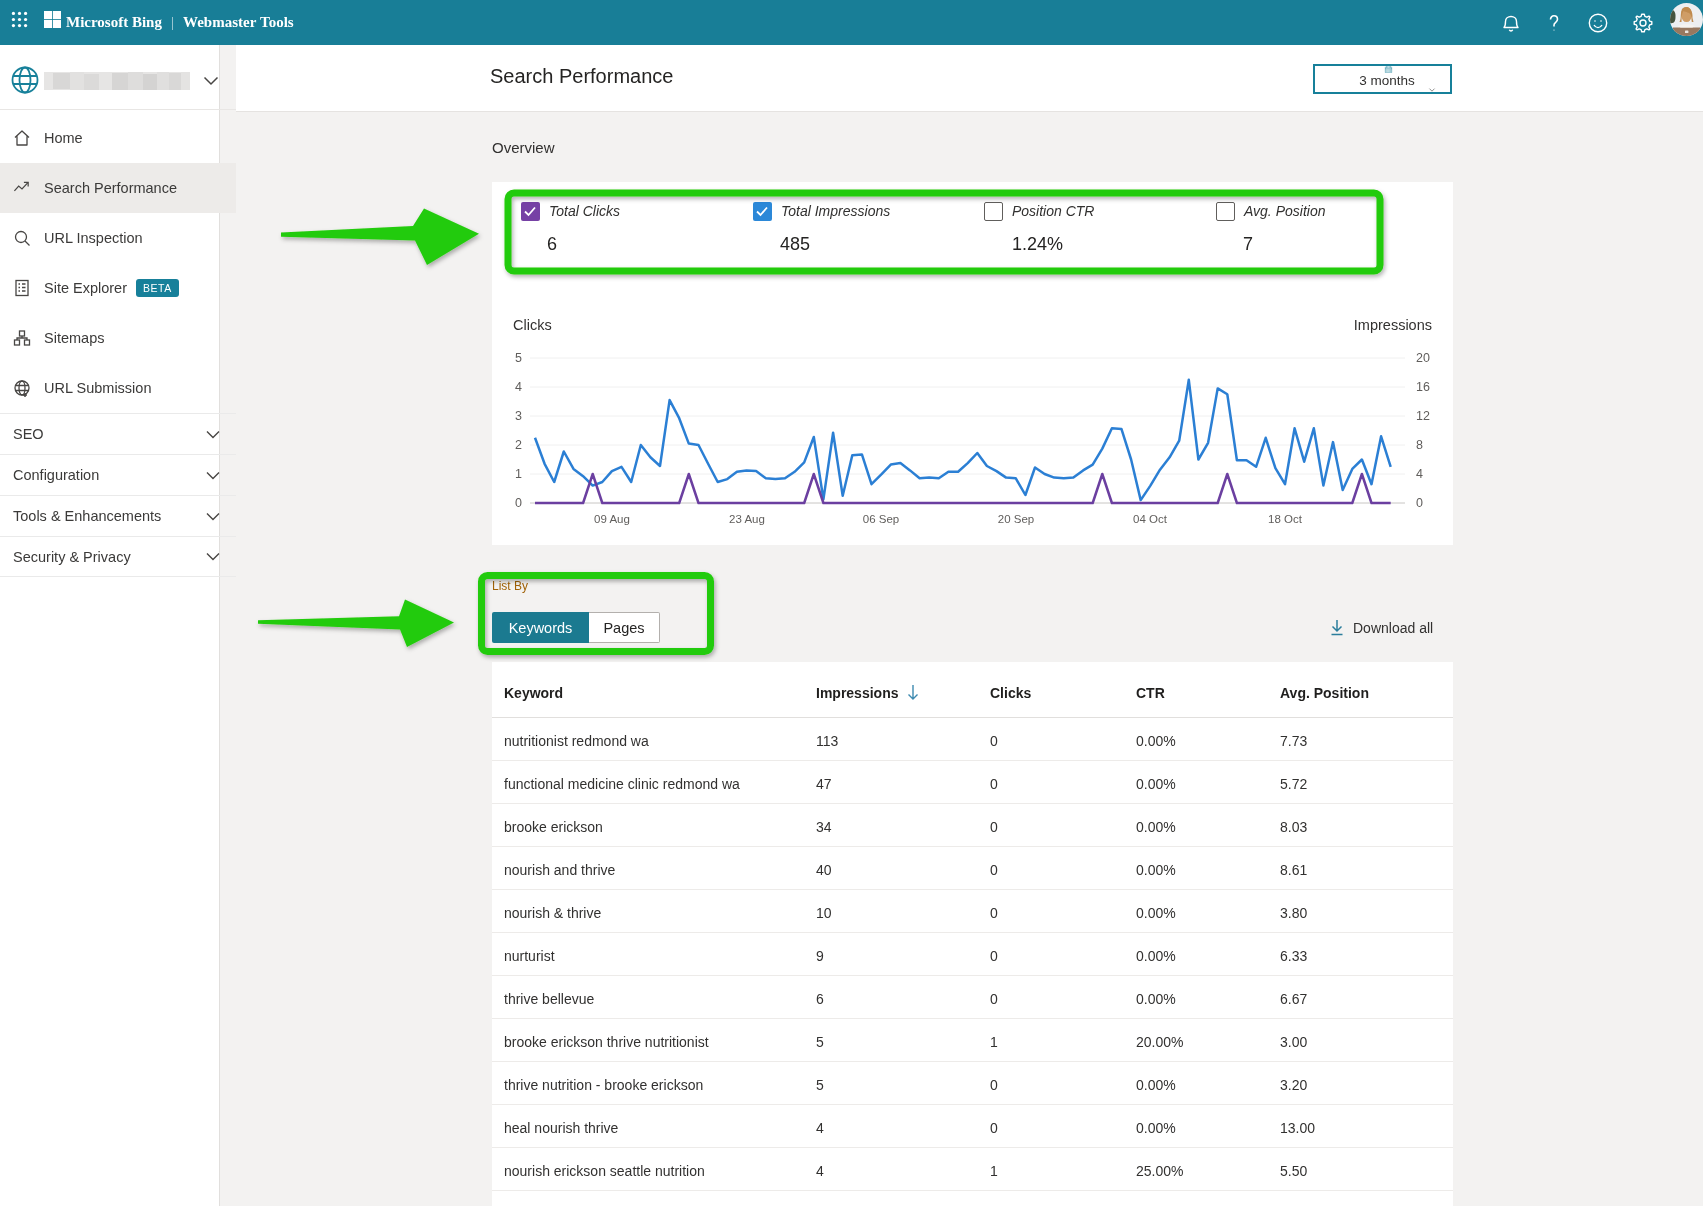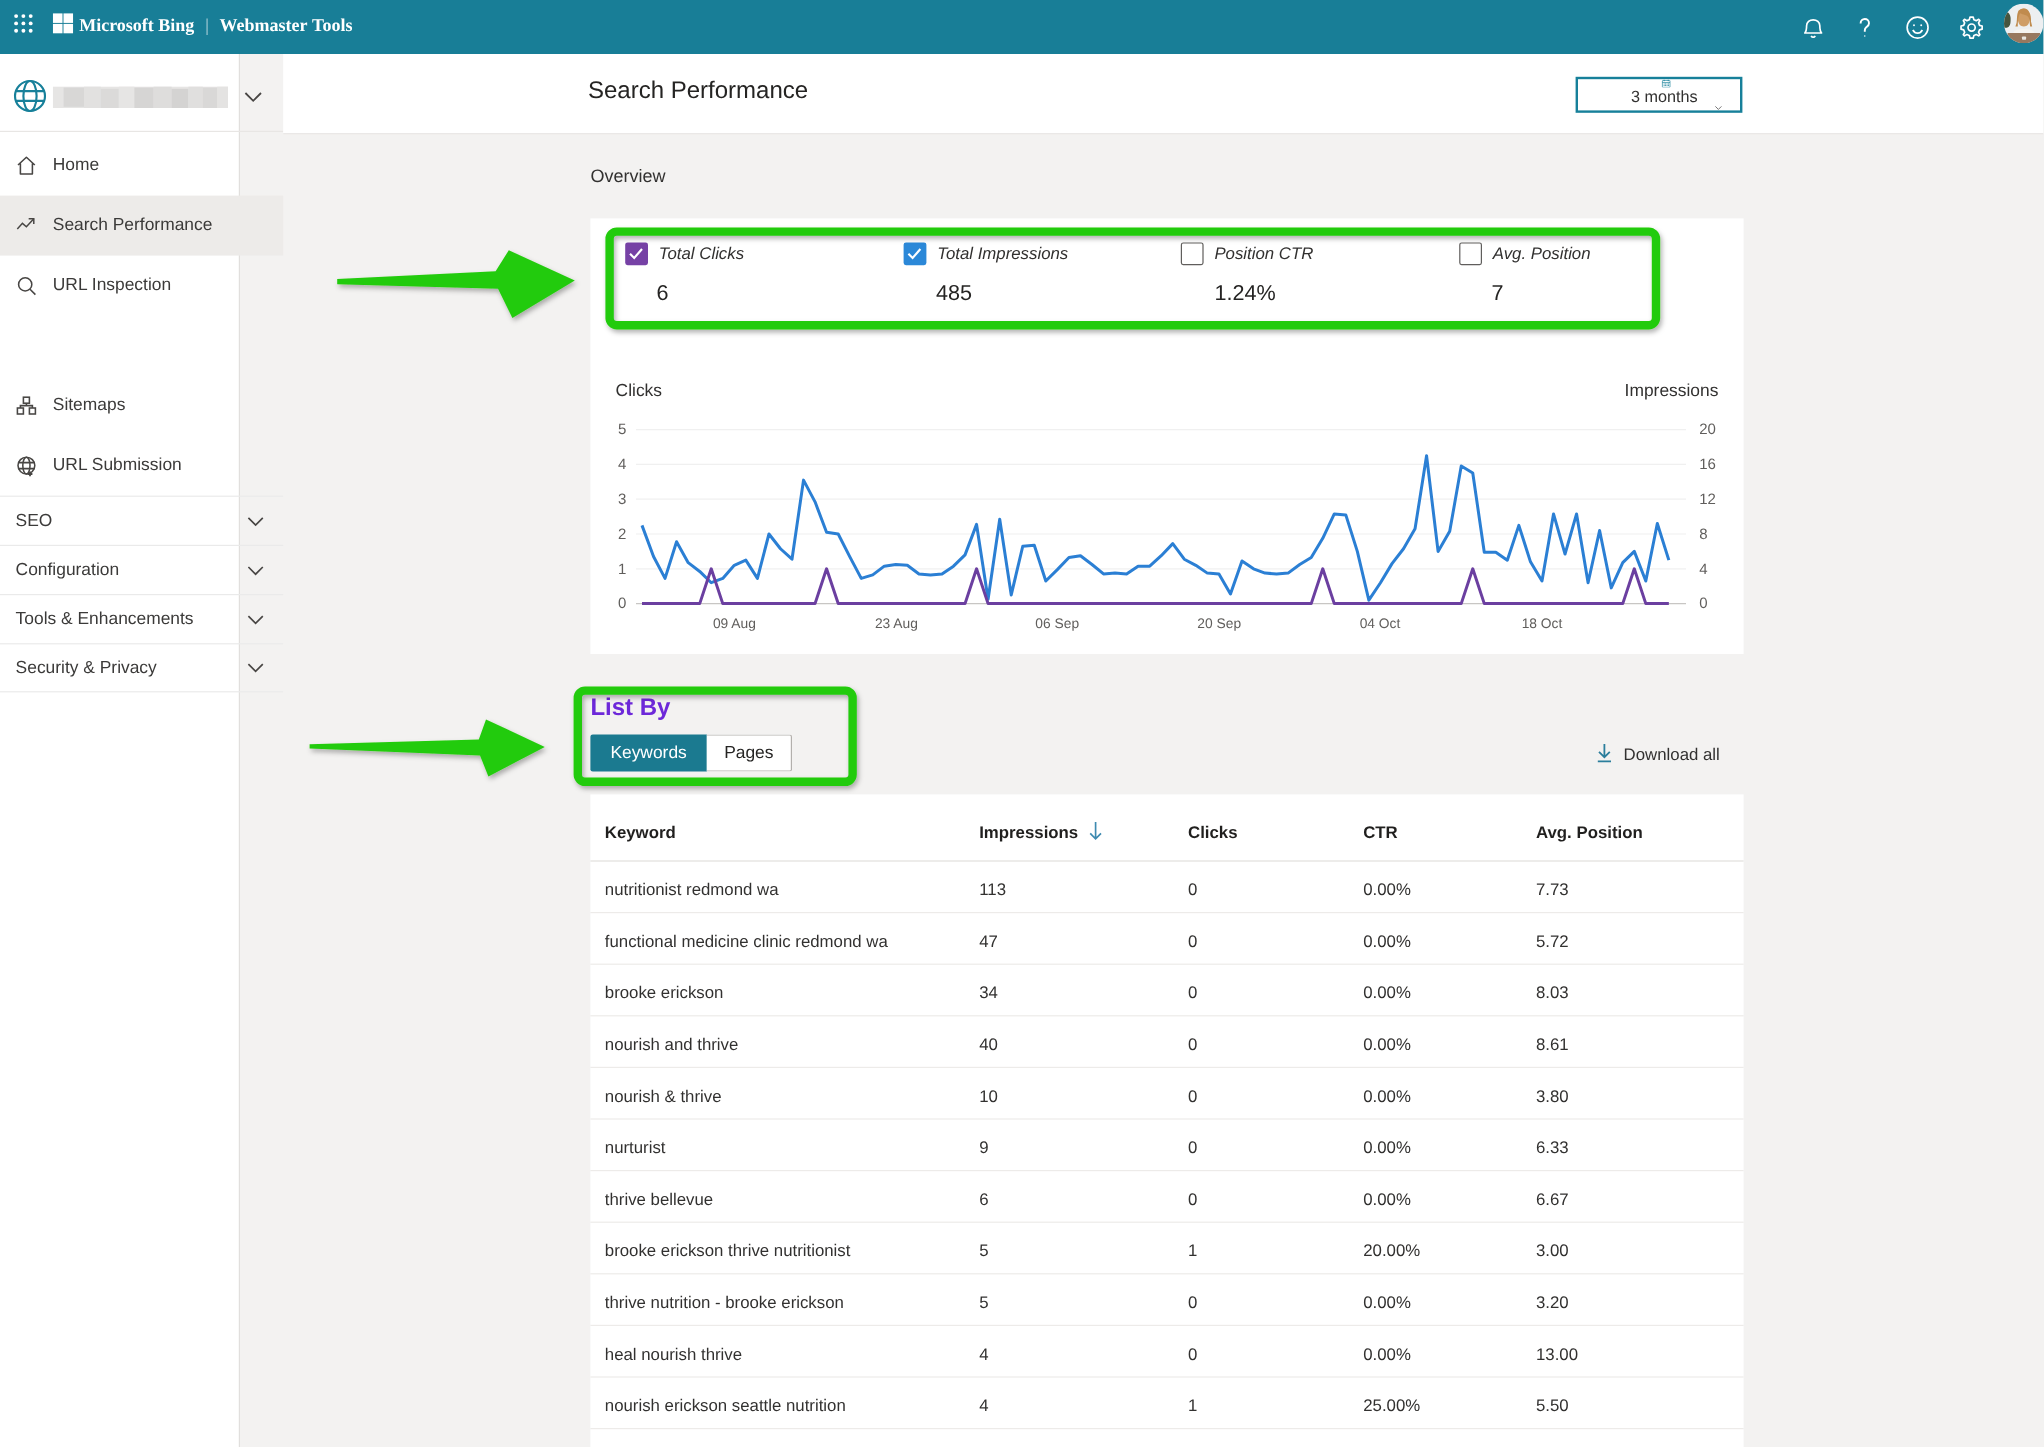--- a/index.html
+++ b/index.html
@@ -6,21 +6,21 @@
 html,body { width:1703px; height:1206px; overflow:hidden; }
 body { font-family:"Liberation Sans", sans-serif; background:#f3f2f1; position:relative; }
 .topbar { position:absolute; left:0; top:0; width:1703px; height:45px; background:#187e97; }
 .waffle { position:absolute; left:11px; top:11px; width:17px; height:17px; }
 .brandlogo { position:absolute; left:44px; top:11px; width:17px; height:17px; }
 .brandtxt { position:absolute; left:66px; top:0; height:45px; line-height:45px; color:#fff; font-family:"Liberation Serif", serif; font-weight:bold; font-size:15px; white-space:nowrap; }
 .brandsep { color:#bcd9e0; font-weight:normal; padding:0 9px; }
 .topicons { position:absolute; right:48px; top:0; height:45px; display:flex; align-items:center; gap:21px; }
 .avatar { position:absolute; left:1670px; top:3px; width:33px; height:33px; border-radius:50%; overflow:hidden; }
 
-.sidebar { position:absolute; left:0; top:45px; width:200px; height:1161px; background:#fff; border-right:1px solid #e1dfdd; }
+.sidebar { position:absolute; left:0; top:45px; width:220px; height:1161px; background:#fff; border-right:1px solid #e1dfdd; }
 .siteheader { position:absolute; left:0; top:0; width:236px; height:65px; border-bottom:1px solid #e8e6e4; }
 .mainhead { position:absolute; left:236px; top:45px; width:1467px; height:67px; background:#fff; border-bottom:1px solid #e5e3e1; }
 .pagetitle { position:absolute; left:254px; top:20px; font-size:20px; color:#252423; }
 .datebtn { position:absolute; left:1077px; top:19px; width:139px; height:30px; border:2px solid #17809a; background:#fff; display:flex; align-items:center;flex-direction:column; }
 .datebtn .cal { margin-left:11px; }
 .datebtn .txt { font-size:13.5px; color:#323130; margin-left:9px; }
 .datebtn .chev { margin-left:auto; margin-right:11px; }
 
 .navitem { position:absolute; left:0; width:236px; height:50px; display:flex; align-items:center; }
 .navitem .ico { width:18px; margin-left:13px; display:flex; }
@@ -32,21 +32,21 @@
 .overviewlbl { position:absolute; left:492px; top:139px; font-size:15px; color:#323130; }
 .card1 { position:absolute; left:492px; top:182px; width:961px; height:363px; background:#fff; }
 .metric { position:absolute; top:20px; display:flex;font-style:italic; }
 .cbx { width:19px; height:19px; border-radius:2px; flex:0 0 19px; }
 .cbx.purple { background:#7641a5; }
 .cbx.blue { background:#2b88d8; }
 .cbx.empty { background:#fff; border:1px solid #605e5c; }
 .metric .mlabel { font-size:14px; color:#323130; margin-left:9px; margin-top:1px; }
 .mvalue { position:absolute; top:52px; font-size:18px; color:#252423; }
 
-.listby { position:absolute; left:492px; top:579px; font-size:20px; color:#6d28d9;font-weight:bold; }
+.listby { position:absolute; left:492px; top:579px; font-size:12px; color:#a16207; }
 .kwbtn { position:absolute; left:492px; top:612px; width:97px; height:31px; background:#1b7a90; color:#fff; font-size:14.5px; display:flex; align-items:center; justify-content:center; border-radius:2px 0 0 2px; }
 .pgbtn { position:absolute; left:589px; top:612px; width:71px; height:31px; background:#fff; color:#252423; font-size:14.5px; display:flex; align-items:center; justify-content:center; border:1px solid #b3b0ad; border-left:none; border-radius:0 2px 2px 0; }
 .dlall { position:absolute; left:1330px; top:619px; display:flex; align-items:center; }
 .dlall .txt { font-size:14px; color:#323130; margin-left:9px; }
 
 .tablecard { position:absolute; left:492px; top:662px; width:961px; height:544px; background:#fff; }
 .thead { position:absolute; top:0; left:0; width:961px; height:56px; border-bottom:1px solid #e1dfdd; }
 .th { position:absolute; top:23px; font-size:14px; font-weight:bold; color:#201f1e; }
 .trow { position:absolute; left:0; width:961px; height:43px; border-bottom:1px solid #edebe9; }
 .td { position:absolute; top:15px; font-size:14px; color:#323130; white-space:nowrap; }
@@ -151,20 +151,28 @@
       <path d="M11.5 3 L16 3 L16 7.5" fill="none"></path>
     </svg>
     <div class="lbl">Search Performance</div>
   </div>
   <div class="navitem" style="top:168px">
     <svg class="ico" width="18" height="18" viewBox="0 0 18 18" fill="none" stroke="#484644" stroke-width="1.3">
       <circle cx="8" cy="8" r="5.5"></circle>
       <path d="M12 12 L16.5 16.5"></path>
     </svg>
     <div class="lbl">URL Inspection</div>
+  </div>
+  <div class="navitem" style="top:218px">
+    <svg class="ico" width="18" height="18" viewBox="0 0 18 18" fill="none" stroke="#484644" stroke-width="1.3">
+      <rect x="3" y="1.5" width="12" height="15"></rect>
+      <path d="M9 5 L12.5 5 M9 8.5 L12.5 8.5 M9 12 L12.5 12 M5.5 5 L7 5 M5.5 8.5 L7 8.5 M5.5 12 L7 12"></path>
+    </svg>
+    <div class="lbl">Site Explorer</div>
+    <div class="beta">BETA</div>
   </div>
   <div class="navitem" style="top:268px">
     <svg class="ico" width="18" height="18" viewBox="0 0 18 18" fill="none" stroke="#484644" stroke-width="1.3">
       <rect x="6.5" y="2" width="5" height="5"></rect>
       <rect x="1.5" y="11" width="5" height="5"></rect>
       <rect x="11.5" y="11" width="5" height="5"></rect>
       <path d="M9 7 L9 9 M4 11 L4 9 L14 9 L14 11"></path>
     </svg>
     <div class="lbl">Sitemaps</div>
   </div>

